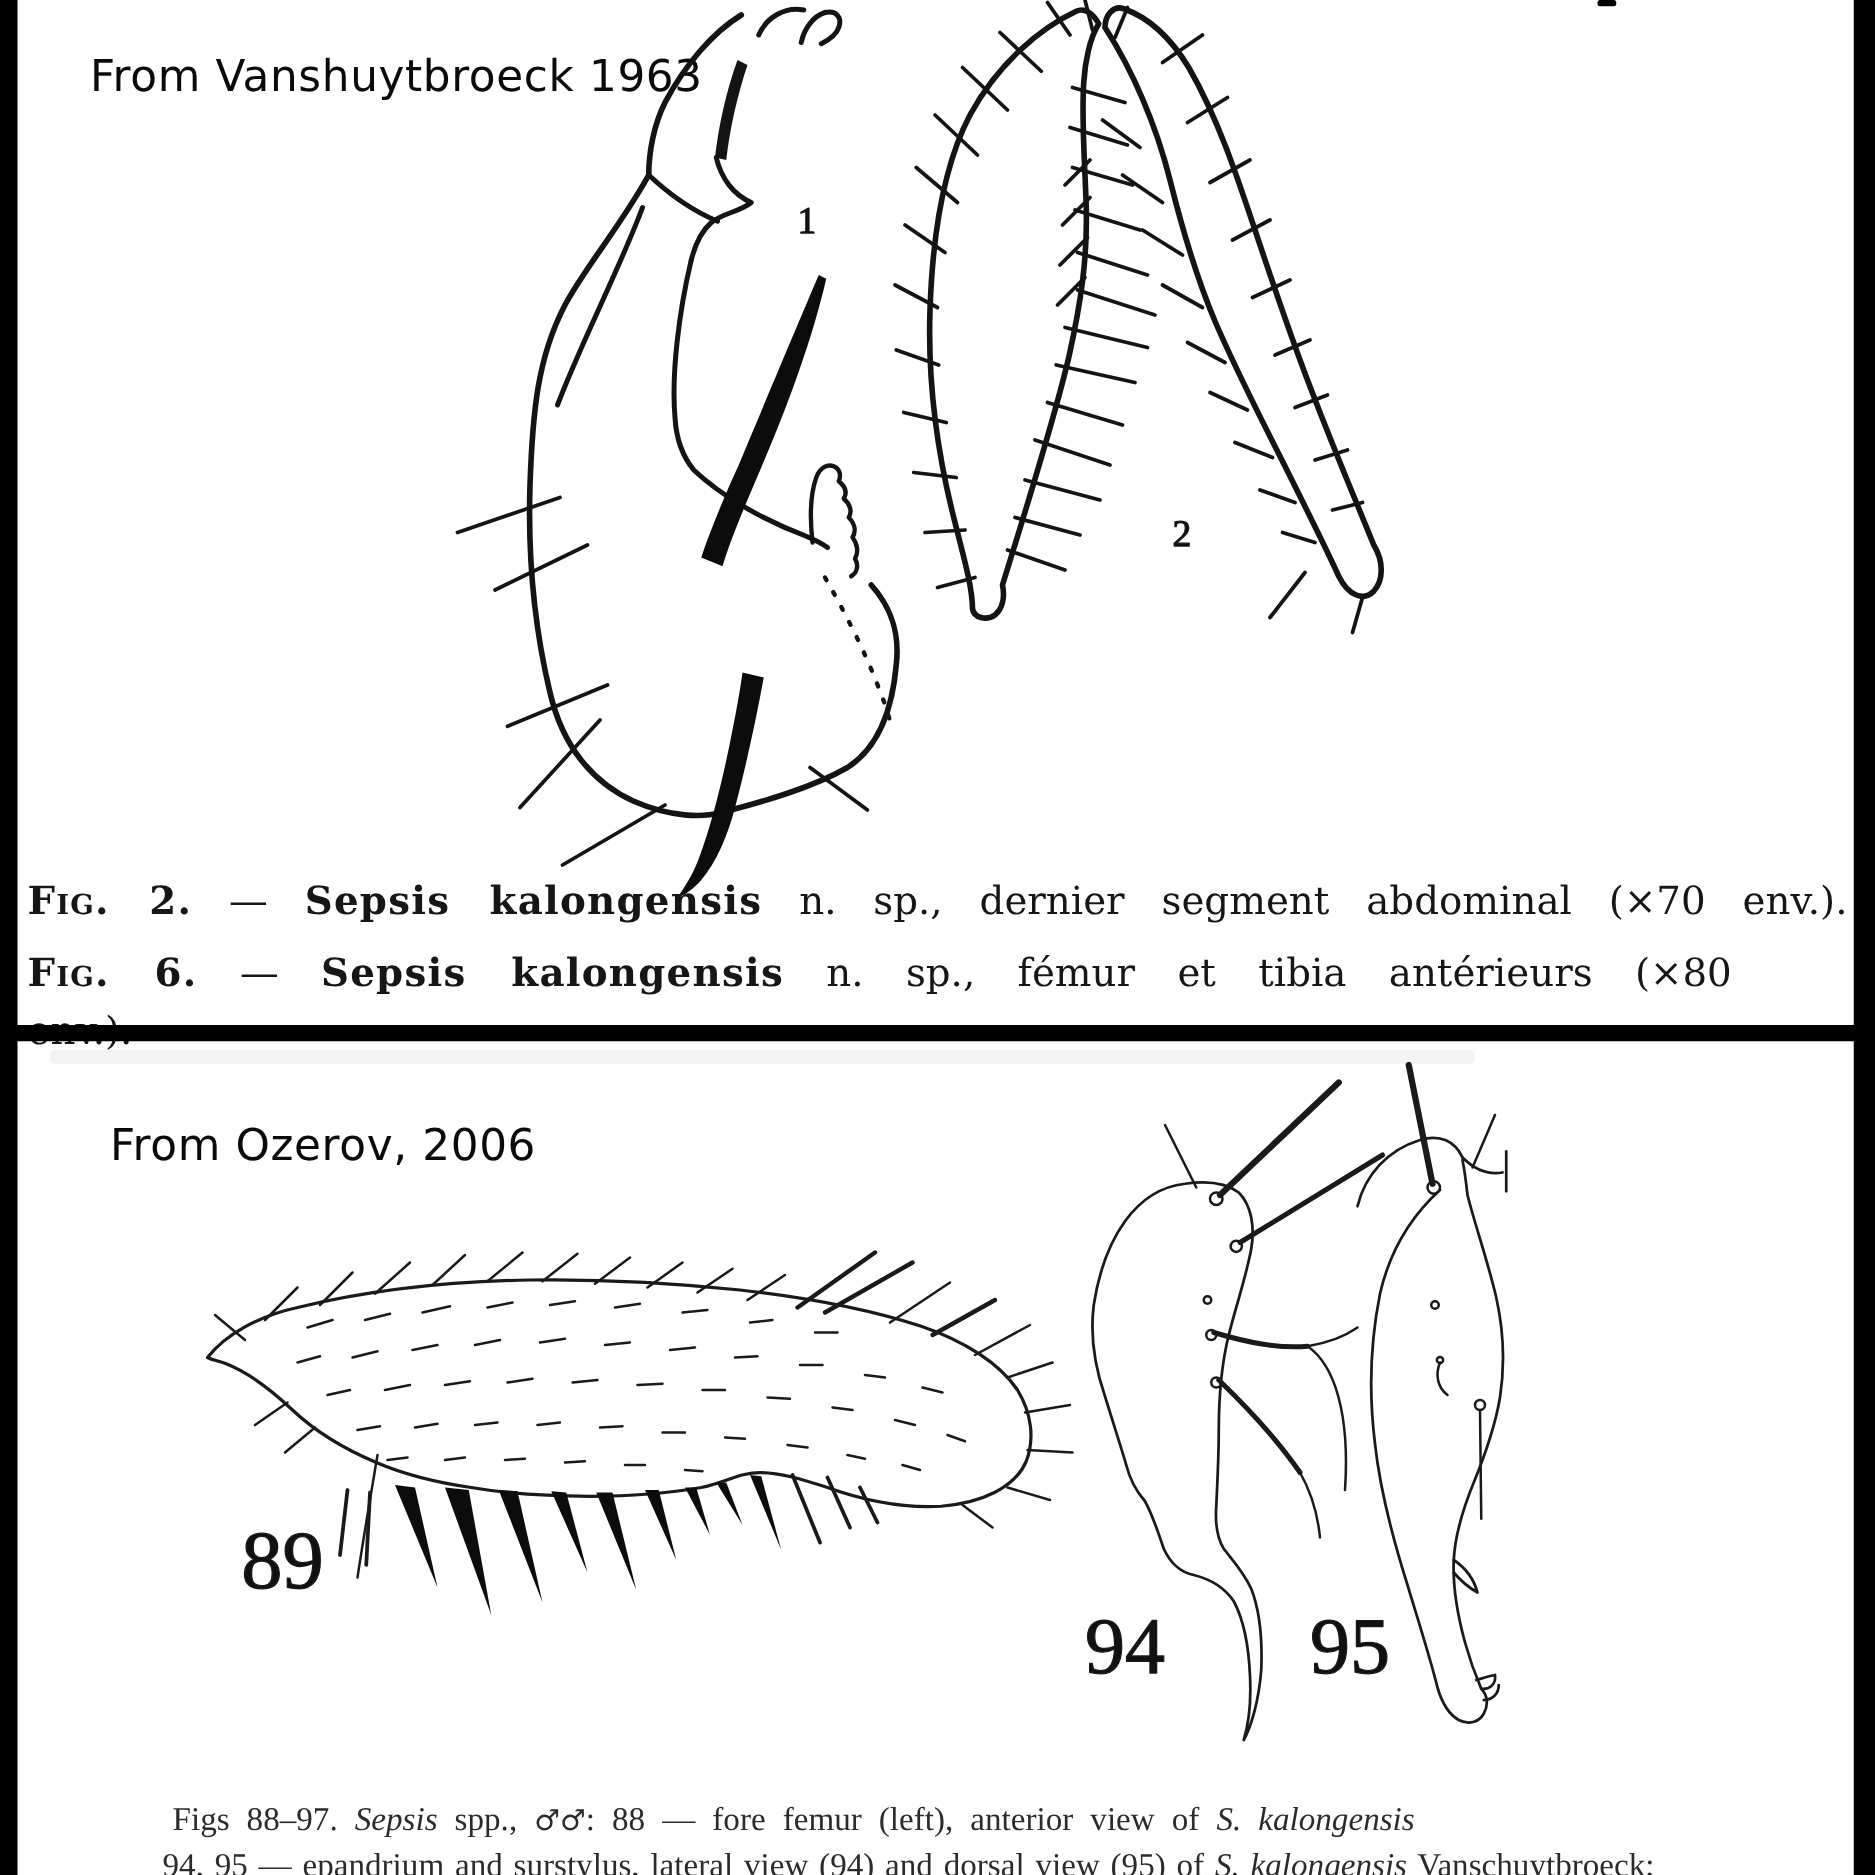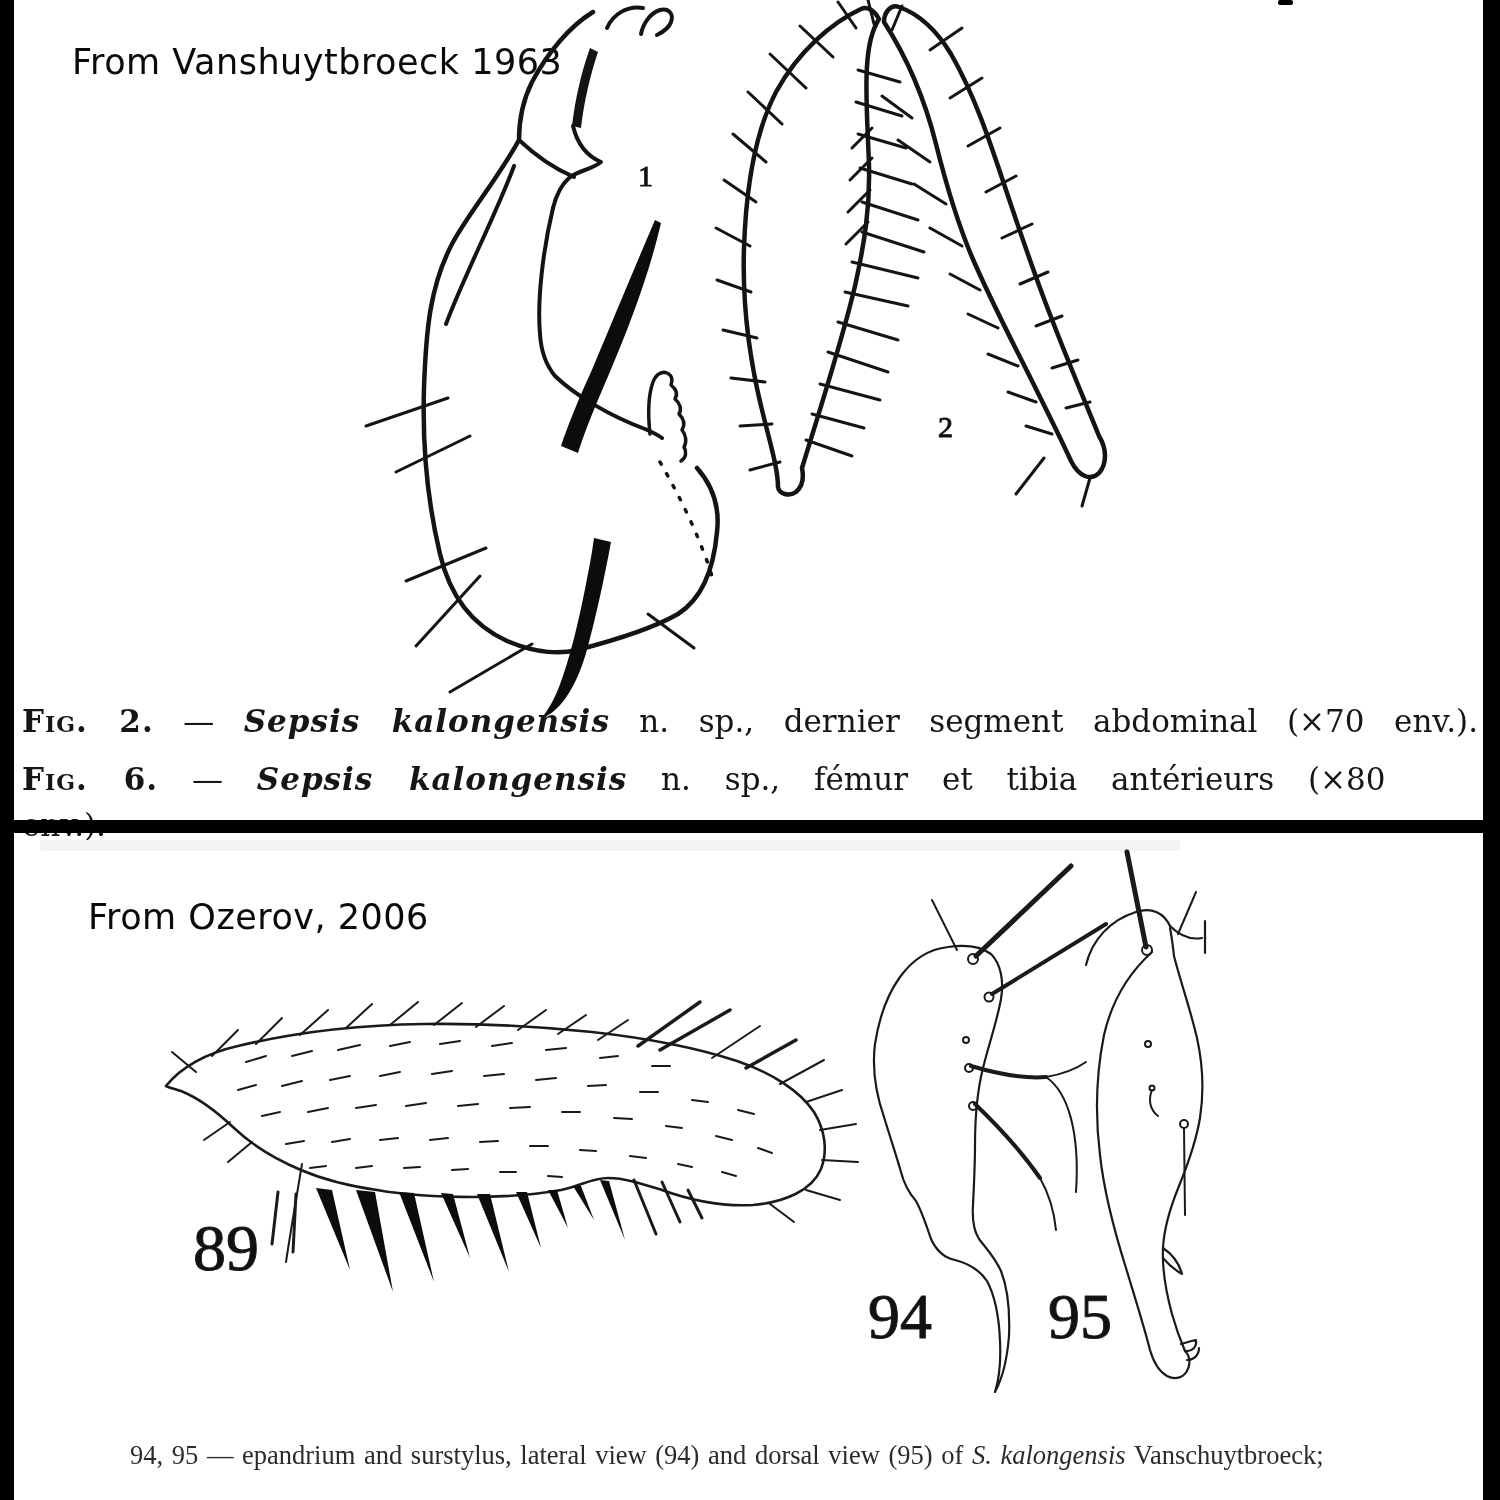--- a/index.html
+++ b/index.html
@@ -14,21 +14,21 @@
   }
   
   .vcaption{
     position:absolute;left:22px;width:1456px;
     font-family:"DejaVu Serif","Liberation Serif",serif;
     font-size:31px;color:#161616;line-height:46px;
     text-align:justify;text-align-last:justify;white-space:normal;
   }
   .vcaption.no-just{text-align:left;text-align-last:left;word-spacing:24px;}
   .vc-fig{font-variant:small-caps;font-weight:700;letter-spacing:1px;}
-  .vc-species{font-style:italic;font-weight:700;letter-spacing:1px;}
+  .vc-species{font-weight:700;letter-spacing:1px;}
   .vc-rest{font-weight:500;}
   
   .ocaption{
     position:absolute;left:130px;width:1250px;
     font-family:"Liberation Serif",serif;font-size:26.5px;color:#2b2b2b;
     line-height:35px;
   }
   .oc-line1{word-spacing:7px;text-indent:8px;}
   .oc-line2{word-spacing:2px;}
   .oc-italic{font-style:italic;}
@@ -312,19 +312,22 @@
           <circle cx="1152" cy="1088" r="2.5" stroke-width="2"></circle>
           <path stroke-width="2" d="M 1152,1090 C 1148,1100 1150,1110 1158,1116"></path>
           <circle cx="1184" cy="1124" r="4" stroke-width="2"></circle>
           <path stroke-width="2" d="M 1184,1128 L 1185,1215"></path>
           <text x="1048" y="1338" font-size="64">95</text>
         </g>
       </g>
     </svg>
 
     <div class="ocaption" style="top:1438px;">
+      <div class="oc-line1">
+        <span>Figs 88–97. </span><span class="oc-italic">Sepsis</span><span> spp., </span><span class="oc-male">♂♂</span><span>: 88 — fore femur (left), anterior view of </span><span class="oc-italic">S. kalongensis</span>
+      </div>
       <div class="oc-line2">
         <span>94, 95 — epandrium and surstylus, lateral view (94) and dorsal view (95) of </span><span class="oc-italic">S. kalongensis</span><span> Vanschuytbroeck;</span>
       </div>
     </div>
   </div>
 
 </div>
 
 </body></html>

